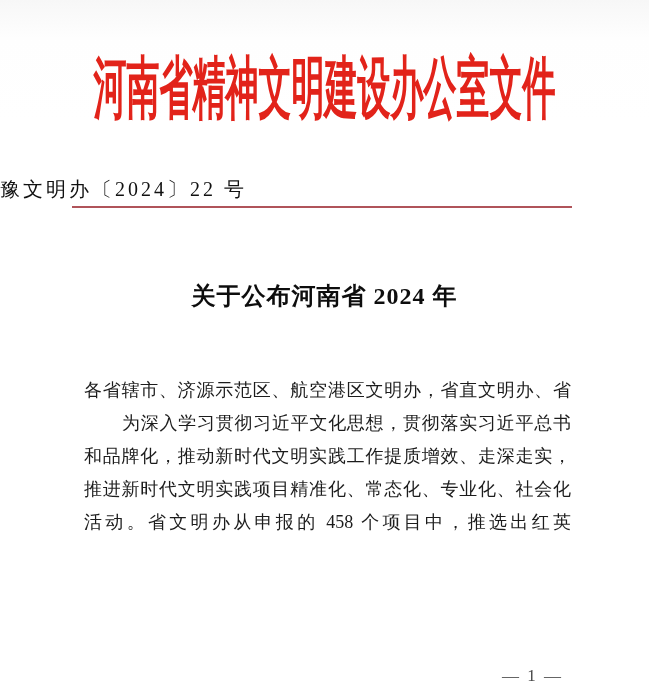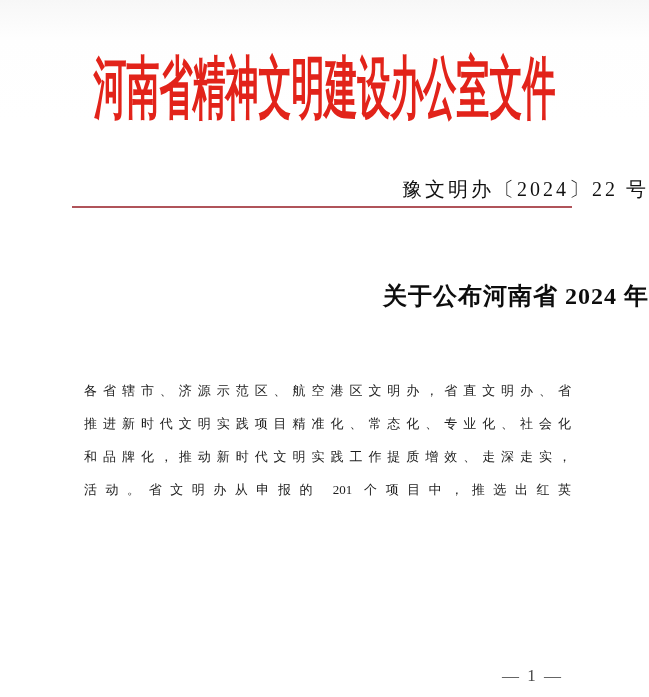--- a/index.html
+++ b/index.html
@@ -26,43 +26,43 @@
   .red-header .stretch{
     display:inline-block;
     font-size:33px;font-weight:700;
     color:var(--red);
     transform:scaleY(2.05);
     transform-origin:50% 50%;
     white-space:nowrap;
   }
   .doc-number{
     position:absolute;top:176px;left:0;right:0;
-    text-align:right;
+    text-align:left;
     font-size:20px;line-height:26px;
     letter-spacing:3px;
     color:#111;
   }
   .red-rule{
     position:absolute;top:206px;left:50%;
     width:500px;height:2px;
     margin-left:-253px;
     background:var(--rule);
   }
   .doc-title{
     position:absolute;top:276px;left:0;right:0;
-    text-align:right;
+    text-align:center;
     font-size:24px;font-weight:700;
     line-height:40px;
     letter-spacing:1px;
     color:#0d0d0d;
   }
   .body-block{
     position:absolute;top:374px;left:84px;
     width:487px;
-    font-size:13px;
+    font-size:18px;
     line-height:33px;
     overflow:hidden;
   }
   .line{
     height:33px;
     white-space:nowrap;
     overflow:hidden;
   }
   .line.just{
     text-align:justify;
@@ -91,20 +91,21 @@
   <div class="doc-number">豫文明办〔2024〕22 号</div>
 
   <div class="red-rule"></div>
 
   <div class="doc-title">
     <div>关于公布河南省 2024 年</div>
   </div>
 
   <div class="body-block">
     <div class="line just">各省辖市、济源示范区、航空港区文明办，省直文明办、省</div>
+    <div class="line just indent">为深入学习贯彻习近平文化思想，贯彻落实习近平总书</div>
+    <div class="line just">和品牌化，推动新时代文明实践工作提质增效、走深走实，</div>
     <div class="line just">推进新时代文明实践项目精准化、常态化、专业化、社会化</div>
-    <div class="line just">和品牌化，推动新时代文明实践工作提质增效、走深走实，</div>
-    <div class="line just">活动。省文明办从申报的 201 个项目中，推选出红英</div>
+    <div class="line just">活动。省文明办从申报的 458 个项目中，推选出红英</div>
   </div>
 
   <div class="page-number">— 1 —</div>
 
 </div>
 
 </body></html>

